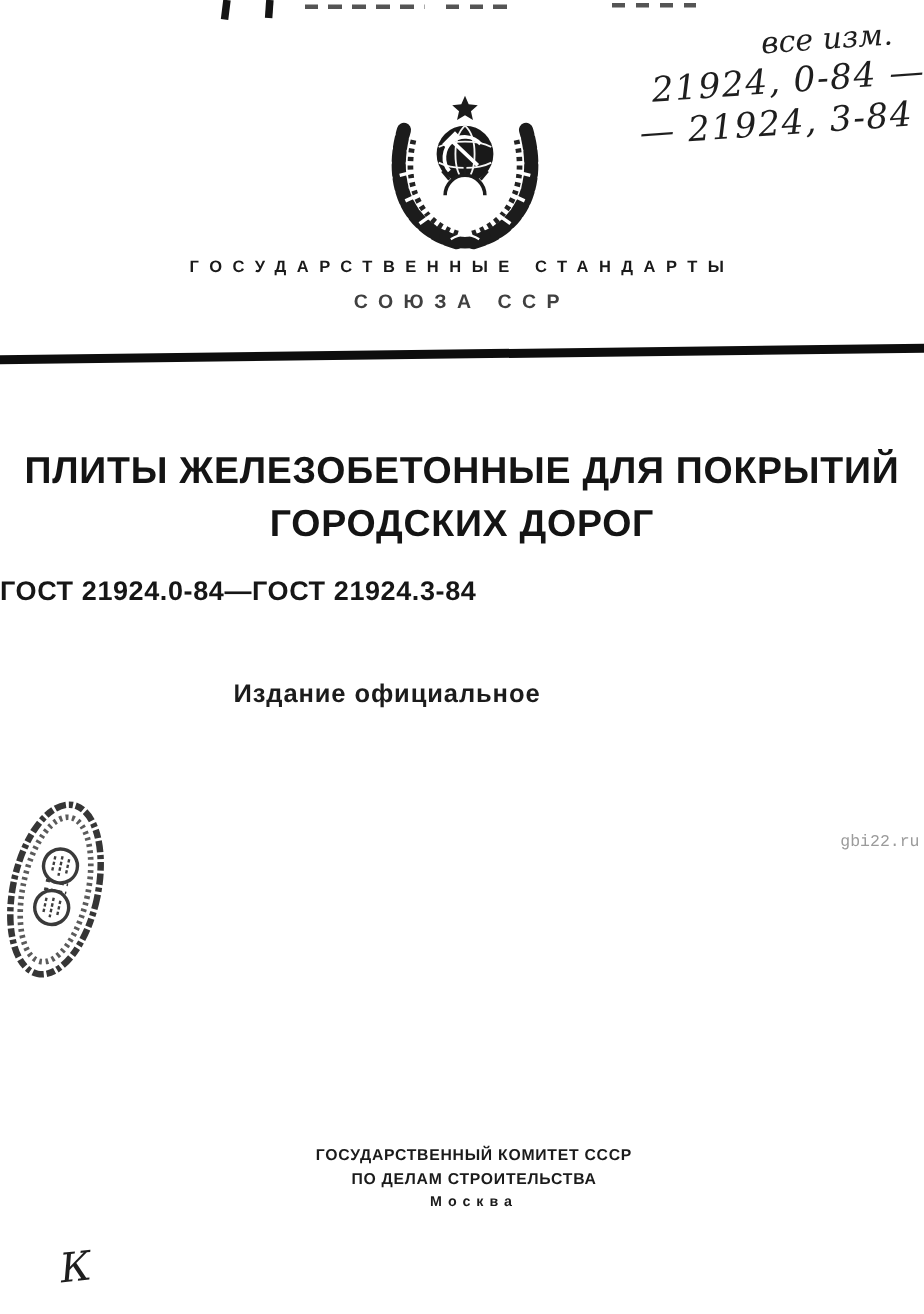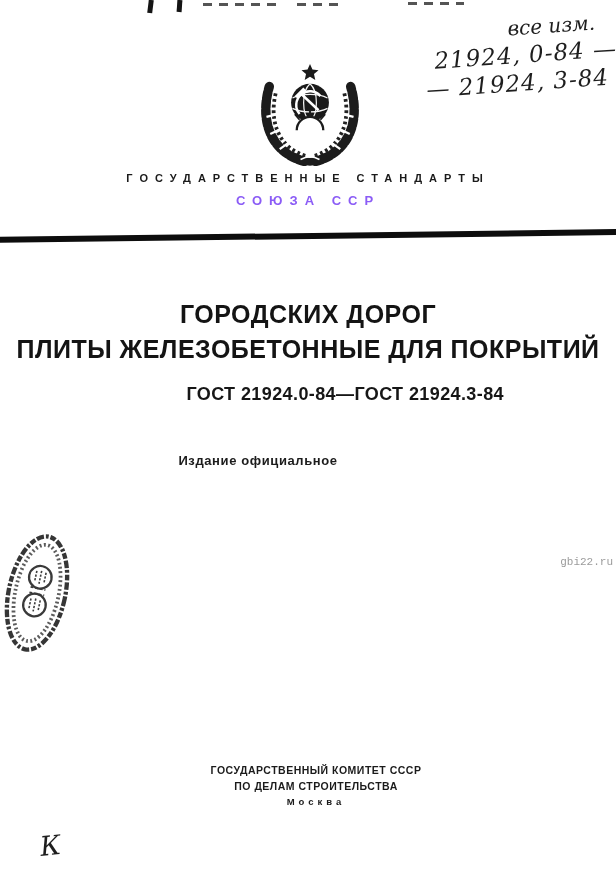--- a/index.html
+++ b/index.html
@@ -40,44 +40,44 @@
   
   .emblem { left:252px; top:62px; width:116px; height:106px; }
 
   
   .org-line1 {
     top:172px; left:0; width:616px; text-align:center;
     font-weight:bold; font-size:11px; letter-spacing:7px; color:#1a1a1a;
   }
   .org-line2 {
     top:193px; left:0; width:616px; text-align:center;
-    font-weight:bold; font-size:13px; letter-spacing:7px; color:#8b5cf6;
+    font-weight:bold; font-size:13px; letter-spacing:7px; color:#404040;
   }
 
   
   .rule {
     top:229px; left:-6px; width:630px; height:6px;
     background:#0d0d0d;
     transform:rotate(-0.72deg);
     transform-origin:right center;
   }
 
   
   .title {
     top:297px; left:0; width:616px; text-align:center;
     font-weight:bold; color:#141414;
     font-size:25px; line-height:35px; letter-spacing:0.5px;
   }
   .gost-range {
-    top:384px; left:0; width:504px; text-align:right;
+    top:384px; left:0; width:504px; text-align:left;
     font-weight:bold; font-size:18px; letter-spacing:0.4px; color:#161616;
   }
   .edition {
     top:453px; left:0; width:516px; text-align:center;
-    font-weight:bold; font-size:13px; letter-spacing:0.6px; color:#1c1c1c;
+    font-weight:bold; font-size:17px; letter-spacing:0.6px; color:#1c1c1c;
   }
 
   
   .stamp {
     left:4px; top:527px; width:66px; height:132px;
     transform:rotate(12deg);
     transform-origin:center center;
     opacity:.92;
   }
 
@@ -143,22 +143,22 @@
   <path d="M46 101 Q 60 110 74 101" fill="none" stroke="#1c1c1c" stroke-width="8" stroke-linecap="round"></path>
   <path d="M50 103 Q 60 97 70 103" fill="none" stroke="#ffffff" stroke-width="1.6"></path>
 </svg>
 
 <div class="abs org-line1">ГОСУДАРСТВЕННЫЕ СТАНДАРТЫ</div>
 <div class="abs org-line2">СОЮЗА ССР</div>
 
 <div class="abs rule"></div>
 
 <div class="abs title">
+  <div>ПЛИТЫ ЖЕЛЕЗОБЕТОННЫЕ ДЛЯ ПОКРЫТИЙ</div>
   <div>ГОРОДСКИХ ДОРОГ</div>
-  <div>ПЛИТЫ ЖЕЛЕЗОБЕТОННЫЕ ДЛЯ ПОКРЫТИЙ</div>
 </div>
 
 <div class="abs gost-range">ГОСТ 21924.0-84—ГОСТ 21924.3-84</div>
 
 <div class="abs edition">Издание официальное</div>
 
 <svg class="abs stamp" viewBox="0 0 70 134" aria-hidden="true">
   <ellipse cx="35" cy="67" rx="30" ry="61" fill="none" stroke="#262626" stroke-width="4.6" stroke-dasharray="8 2 3 2 6 2"></ellipse>
   <ellipse cx="35" cy="67" rx="23" ry="52" fill="none" stroke="#2e2e2e" stroke-width="4" stroke-dasharray="2 2.6" opacity="0.85"></ellipse>
   <circle cx="35" cy="50" r="12" fill="none" stroke="#2a2a2a" stroke-width="2.4"></circle>

